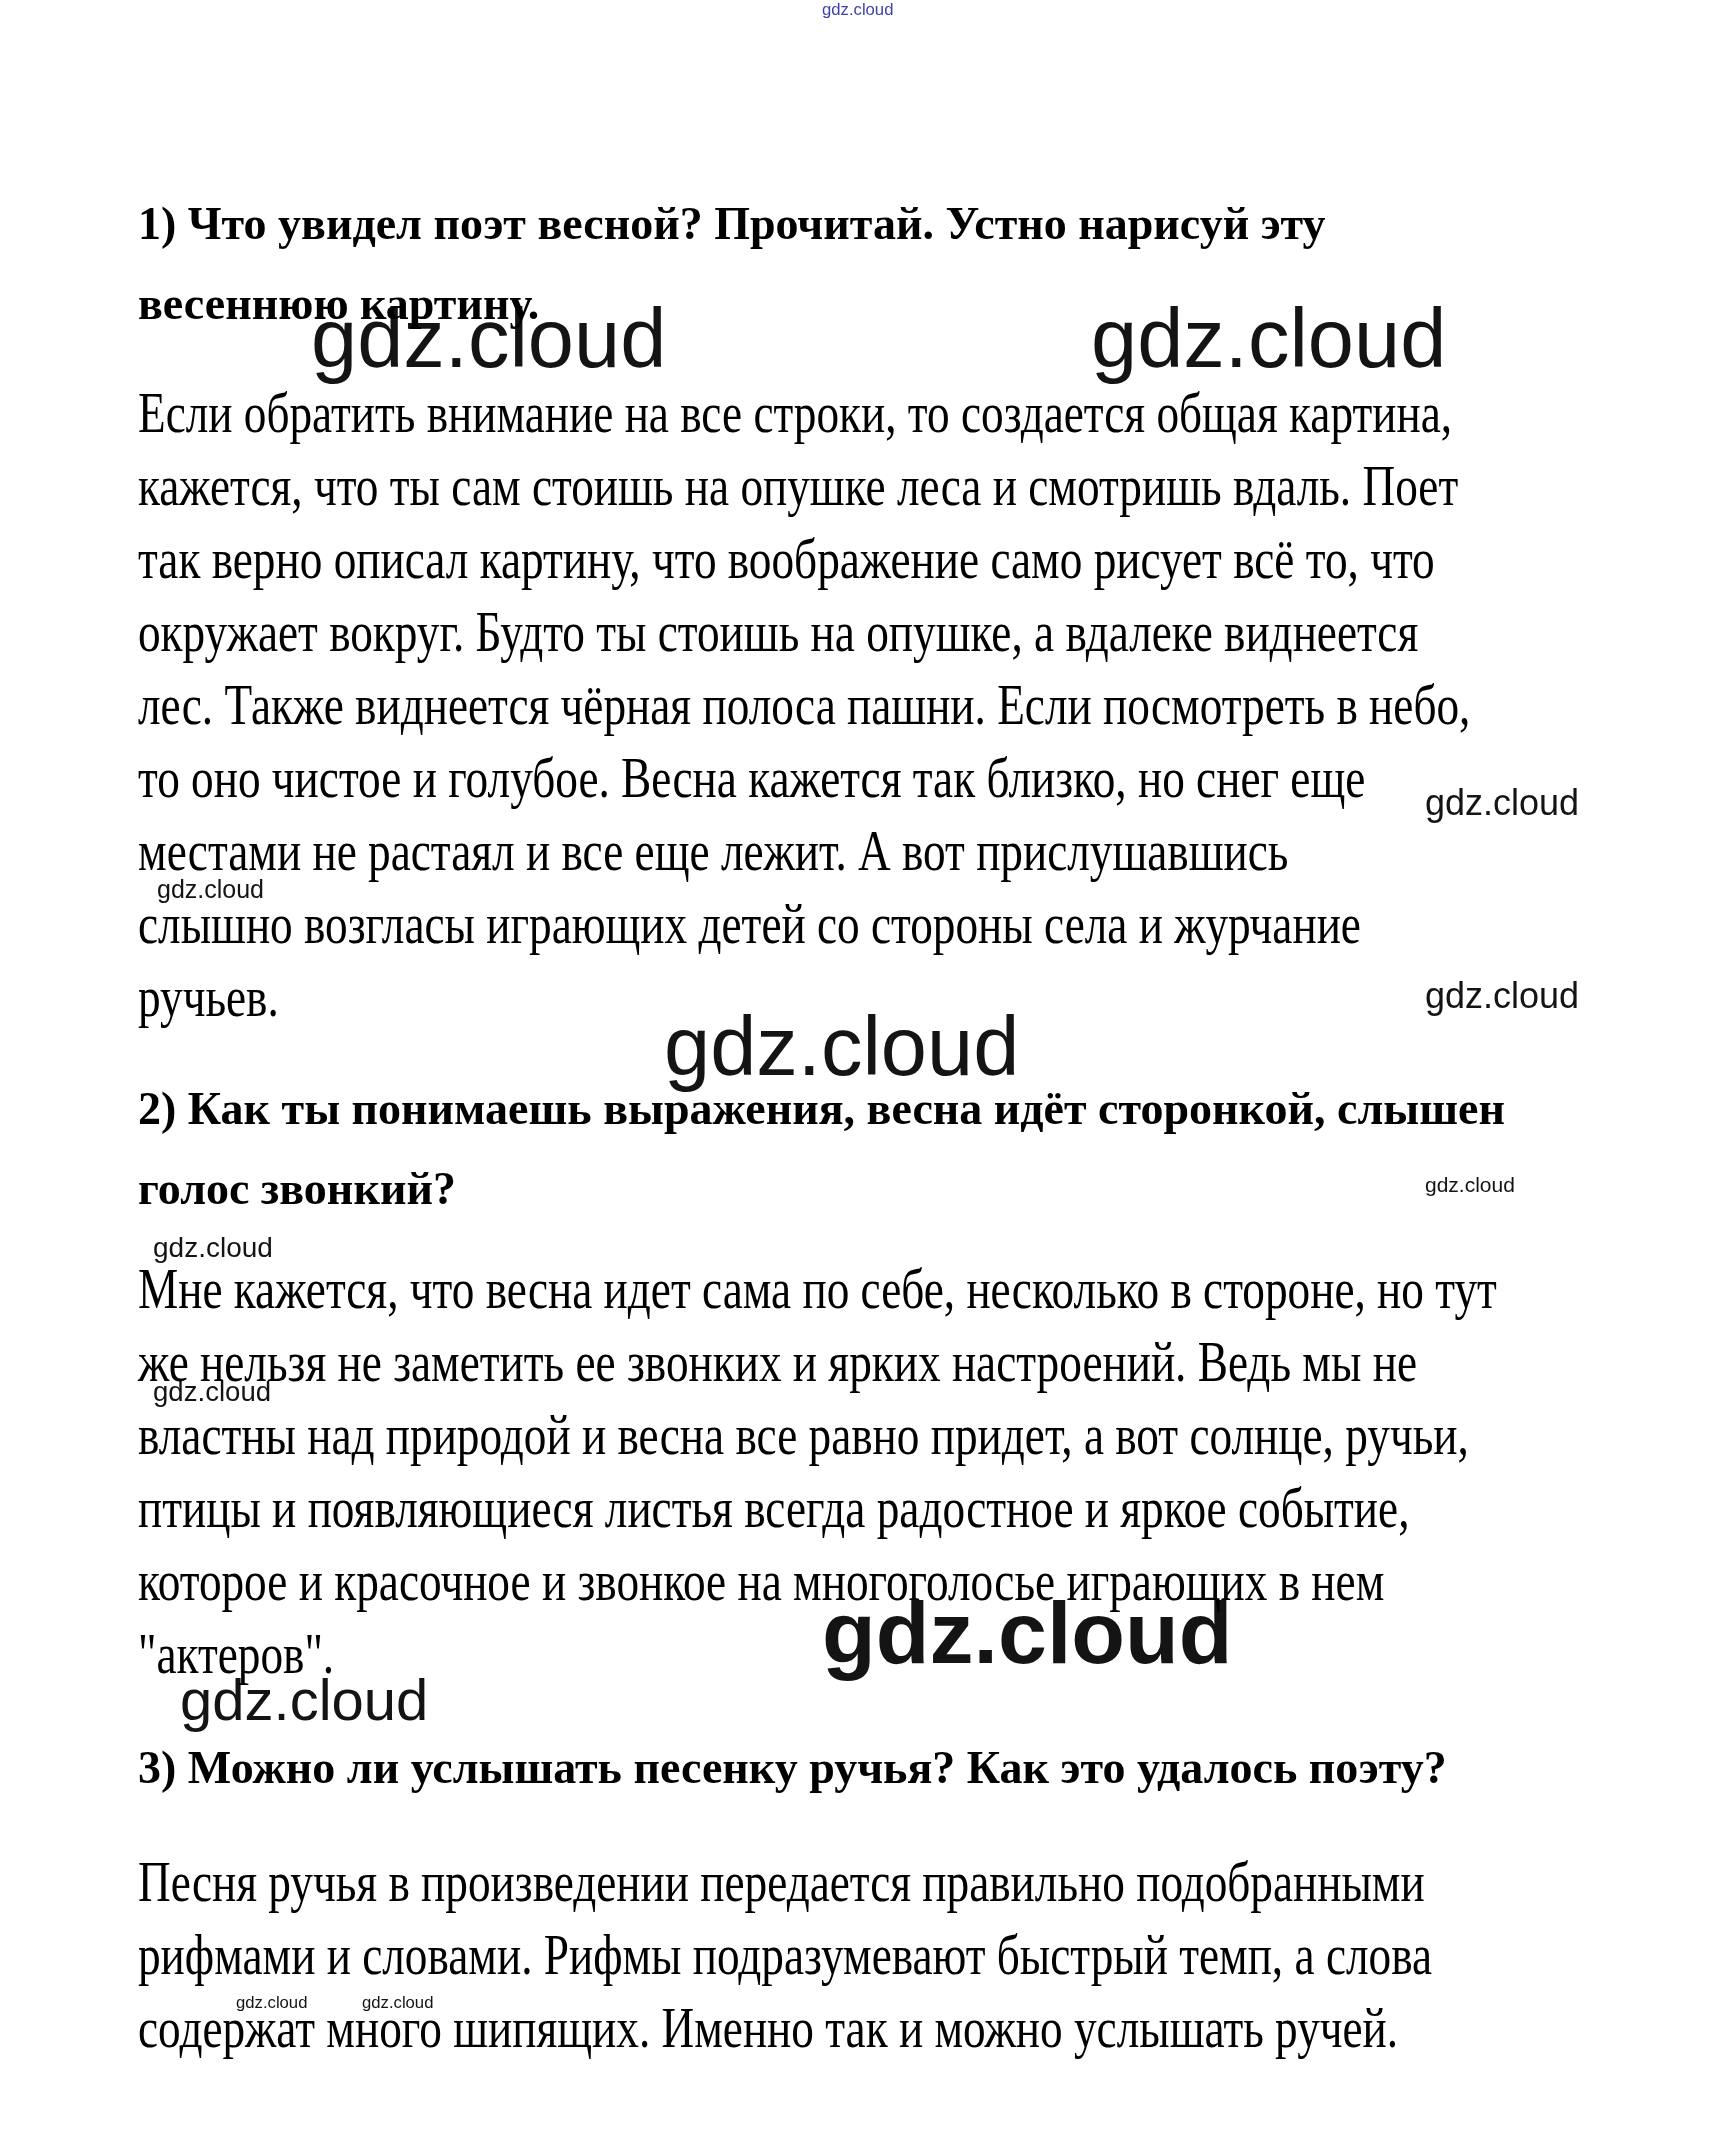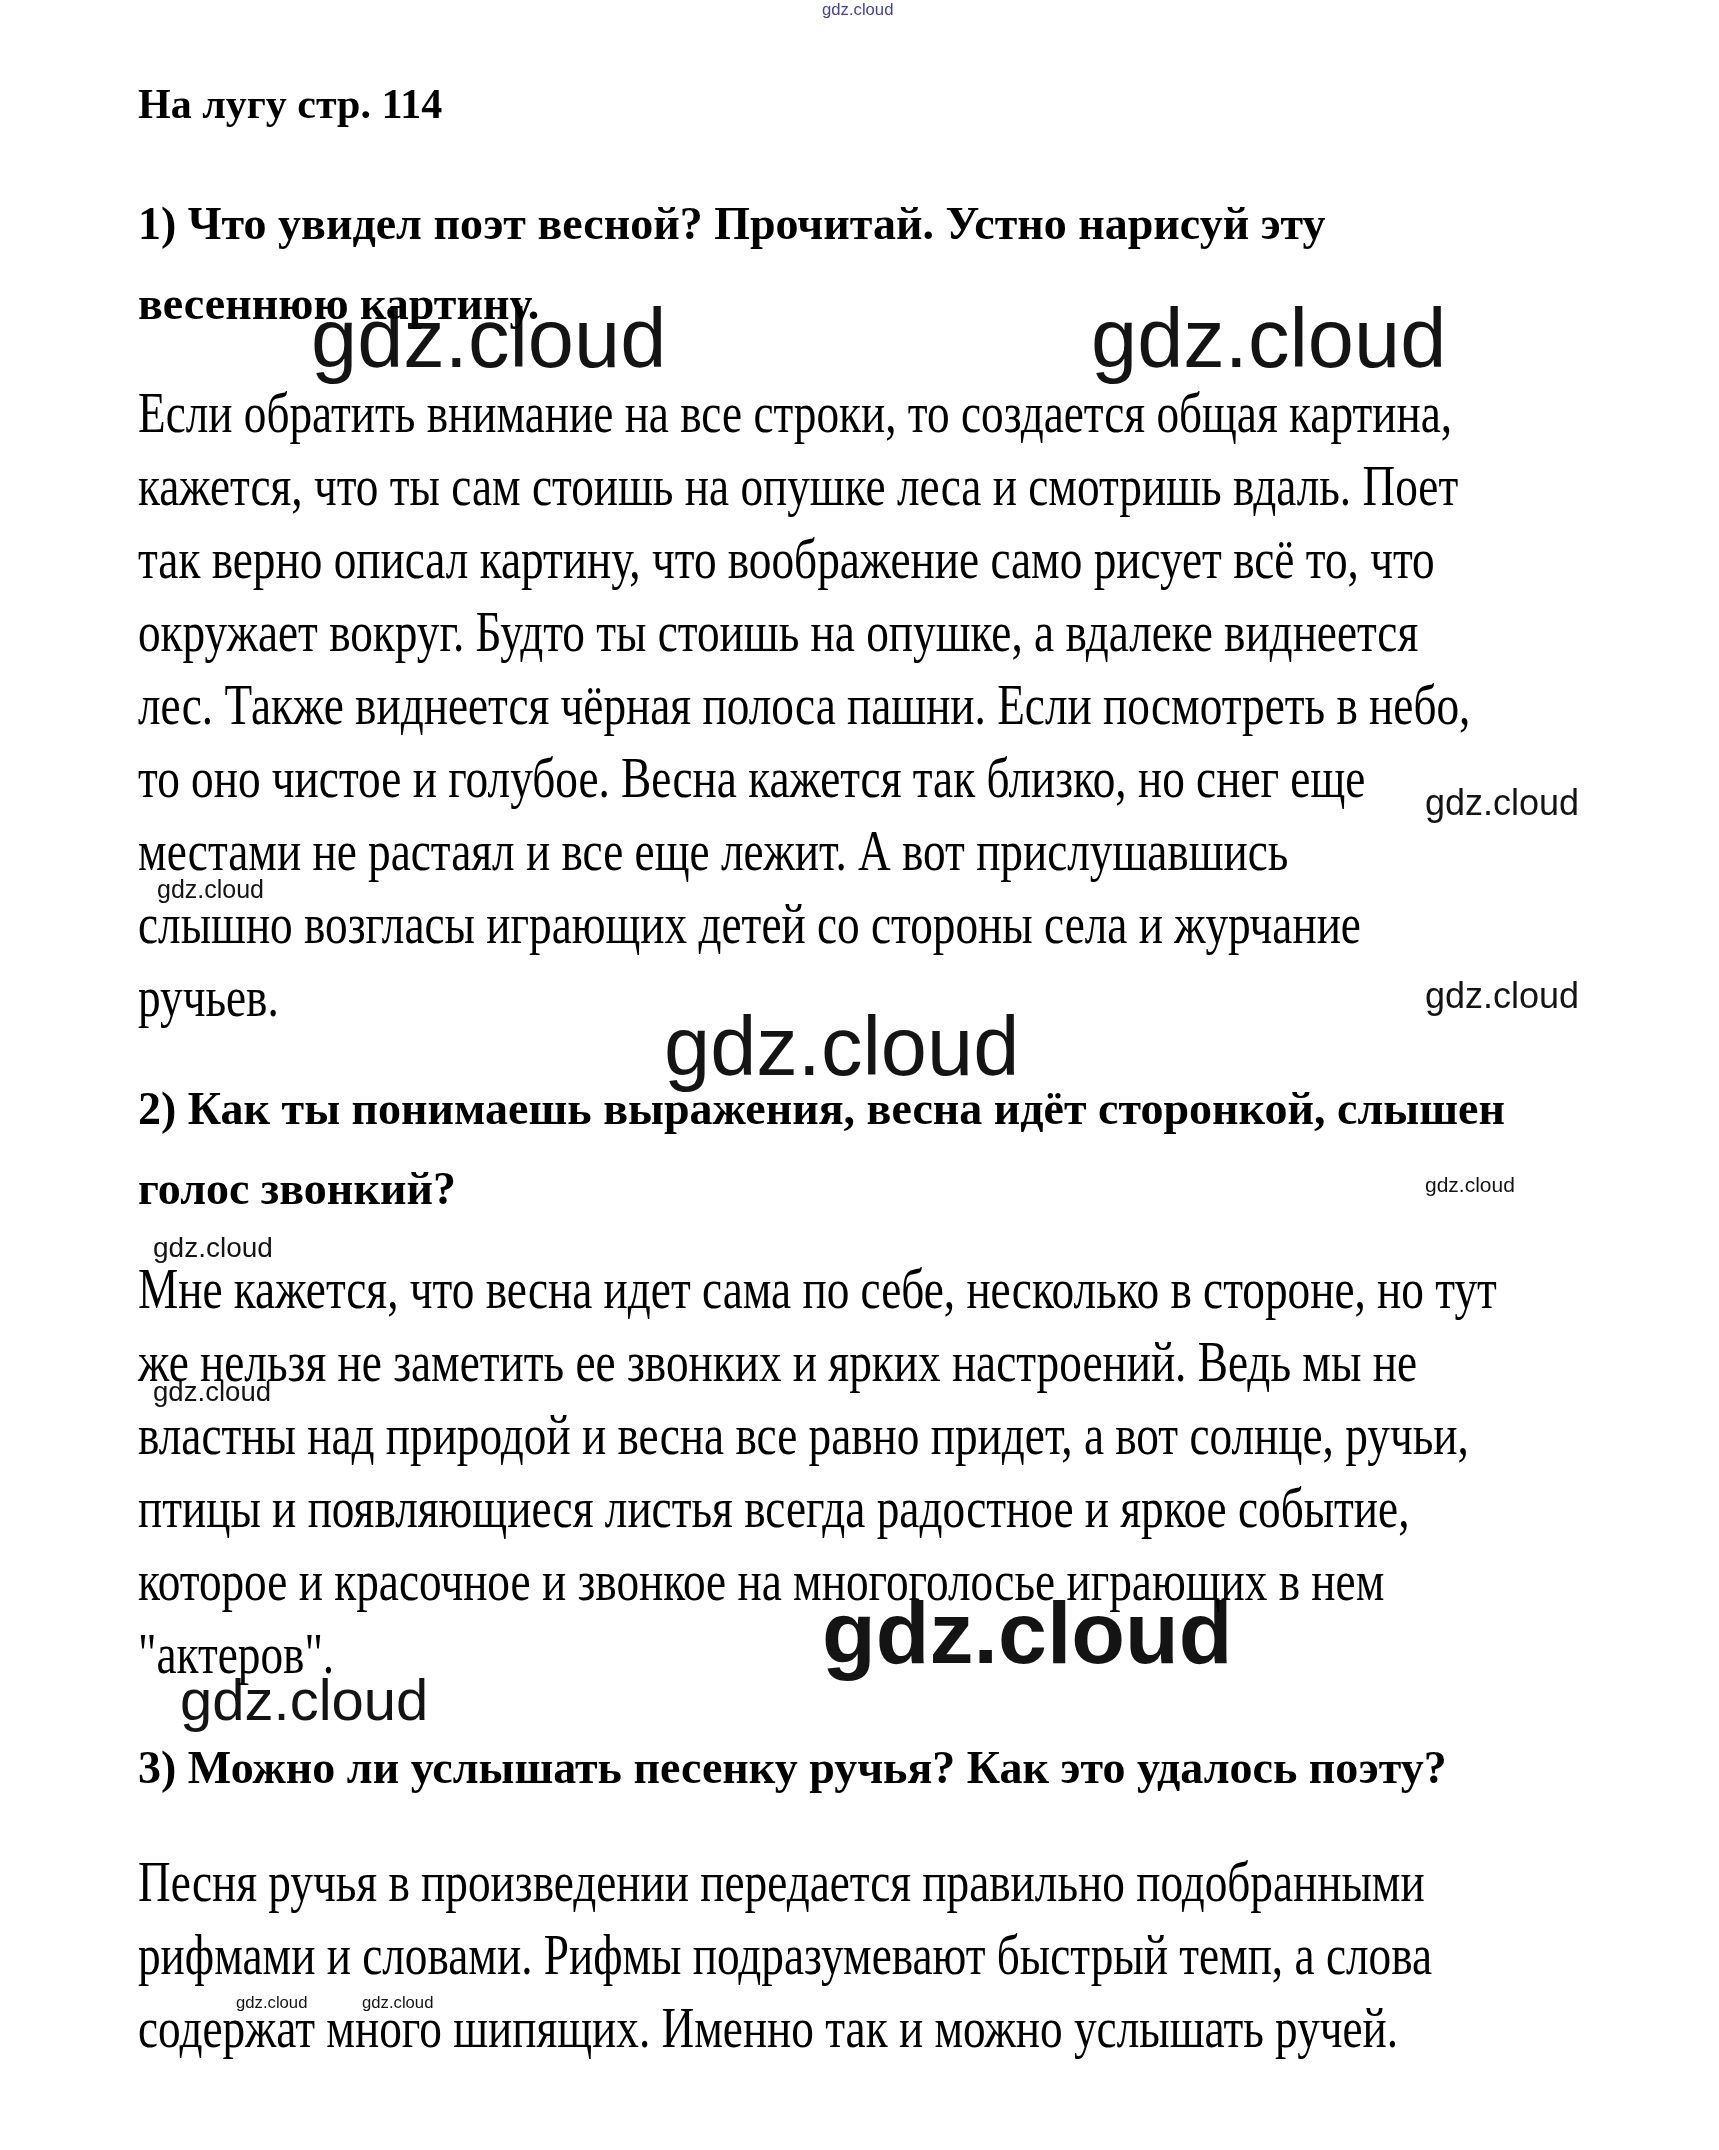--- a/index.html
+++ b/index.html
@@ -92,21 +92,20 @@
   <div class="wm wm-med-e">gdz.cloud</div>
   <div class="wm wm-sm-f">gdz.cloud</div>
   <div class="wm wm-sm-g">gdz.cloud</div>
   <div class="wm wm-sm-h">gdz.cloud</div>
   <div class="wm wm-sm-i">gdz.cloud</div>
   <div class="wm wm-sm-j">gdz.cloud</div>
   <div class="wm wm-sm-k">gdz.cloud</div>
   <div class="wm wm-tn-l">gdz.cloud</div>
   <div class="wm wm-tn-m">gdz.cloud</div>
 
-  <h1 class="doc-title">На лугу стр. 114</h1>
 
   <div class="question q1">1) Что увидел поэт весной? Прочитай. Устно нарисуй эту
 весеннюю картину.</div>
   <div class="answer a1"> Если обратить внимание на все строки, то создается общая картина,
 кажется, что ты сам стоишь на опушке леса и смотришь вдаль. Поет
 так верно описал картину, что воображение само рисует всё то, что
 окружает вокруг. Будто ты стоишь на опушке, а вдалеке виднеется
 лес. Также виднеется чёрная полоса пашни. Если посмотреть в небо,
 то оно чистое и голубое. Весна кажется так близко, но снег еще
 местами не растаял и все еще лежит. А вот прислушавшись

